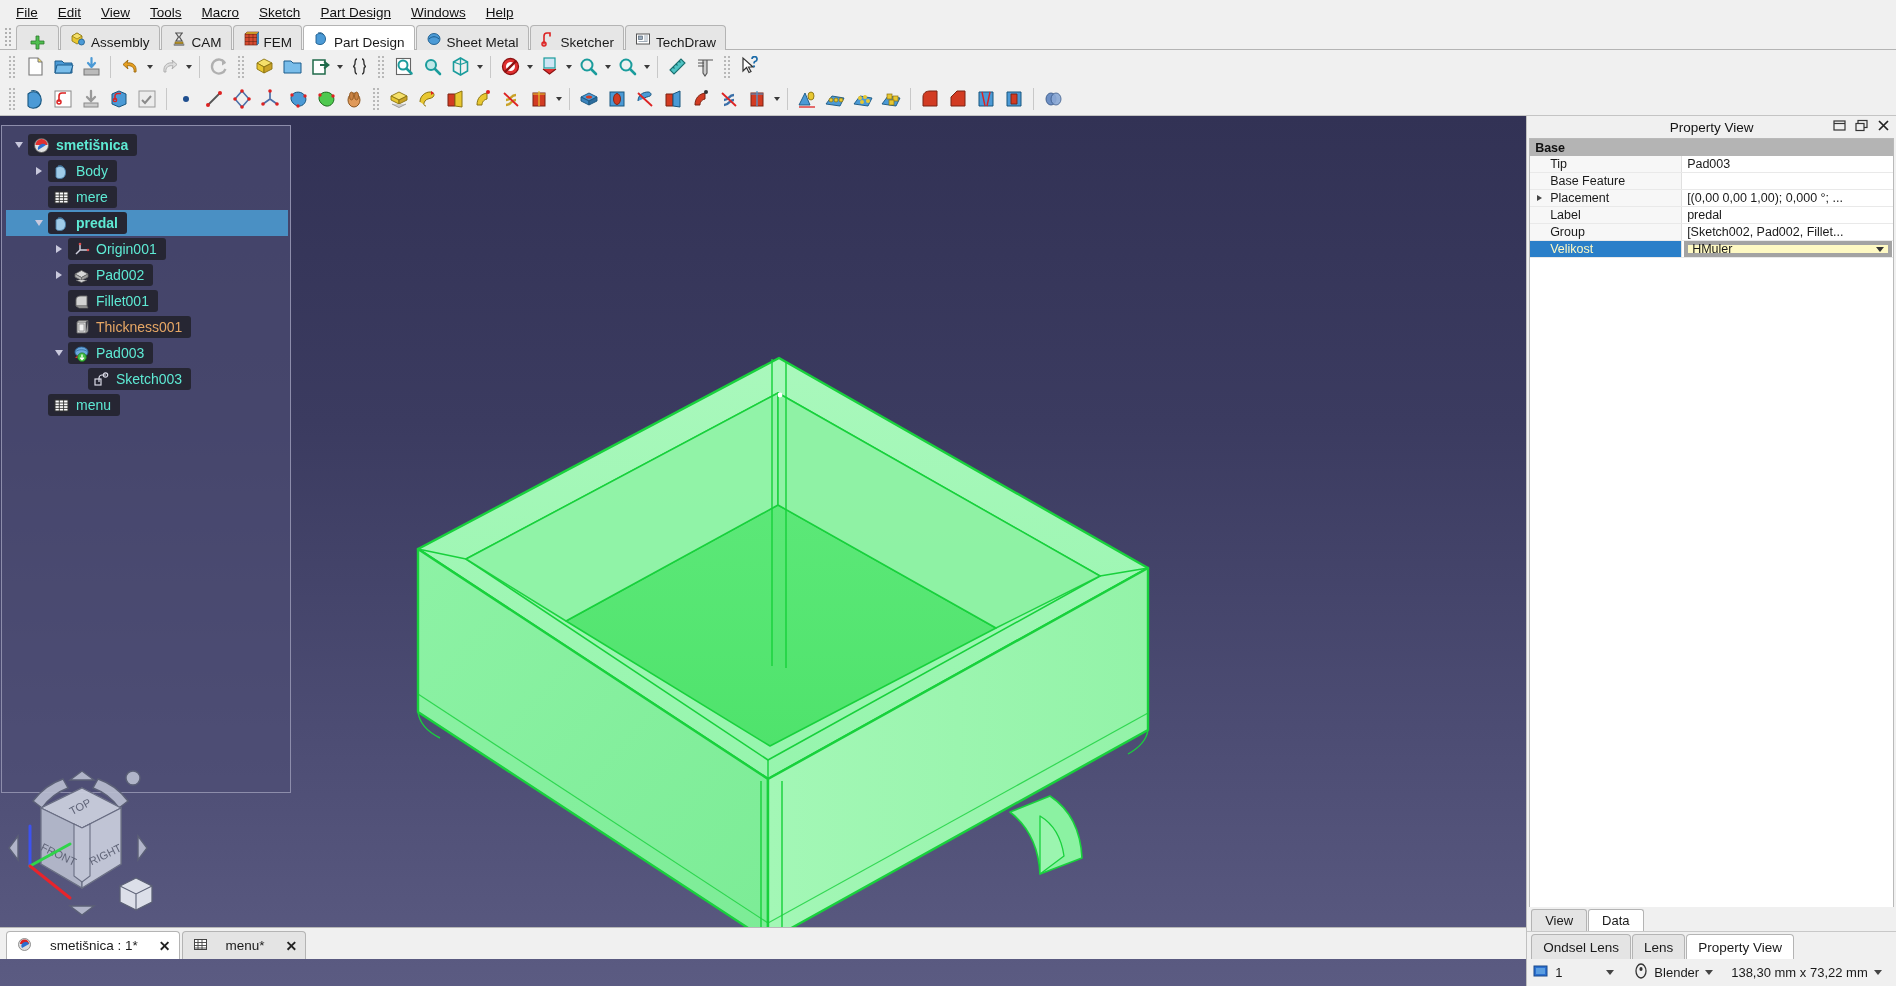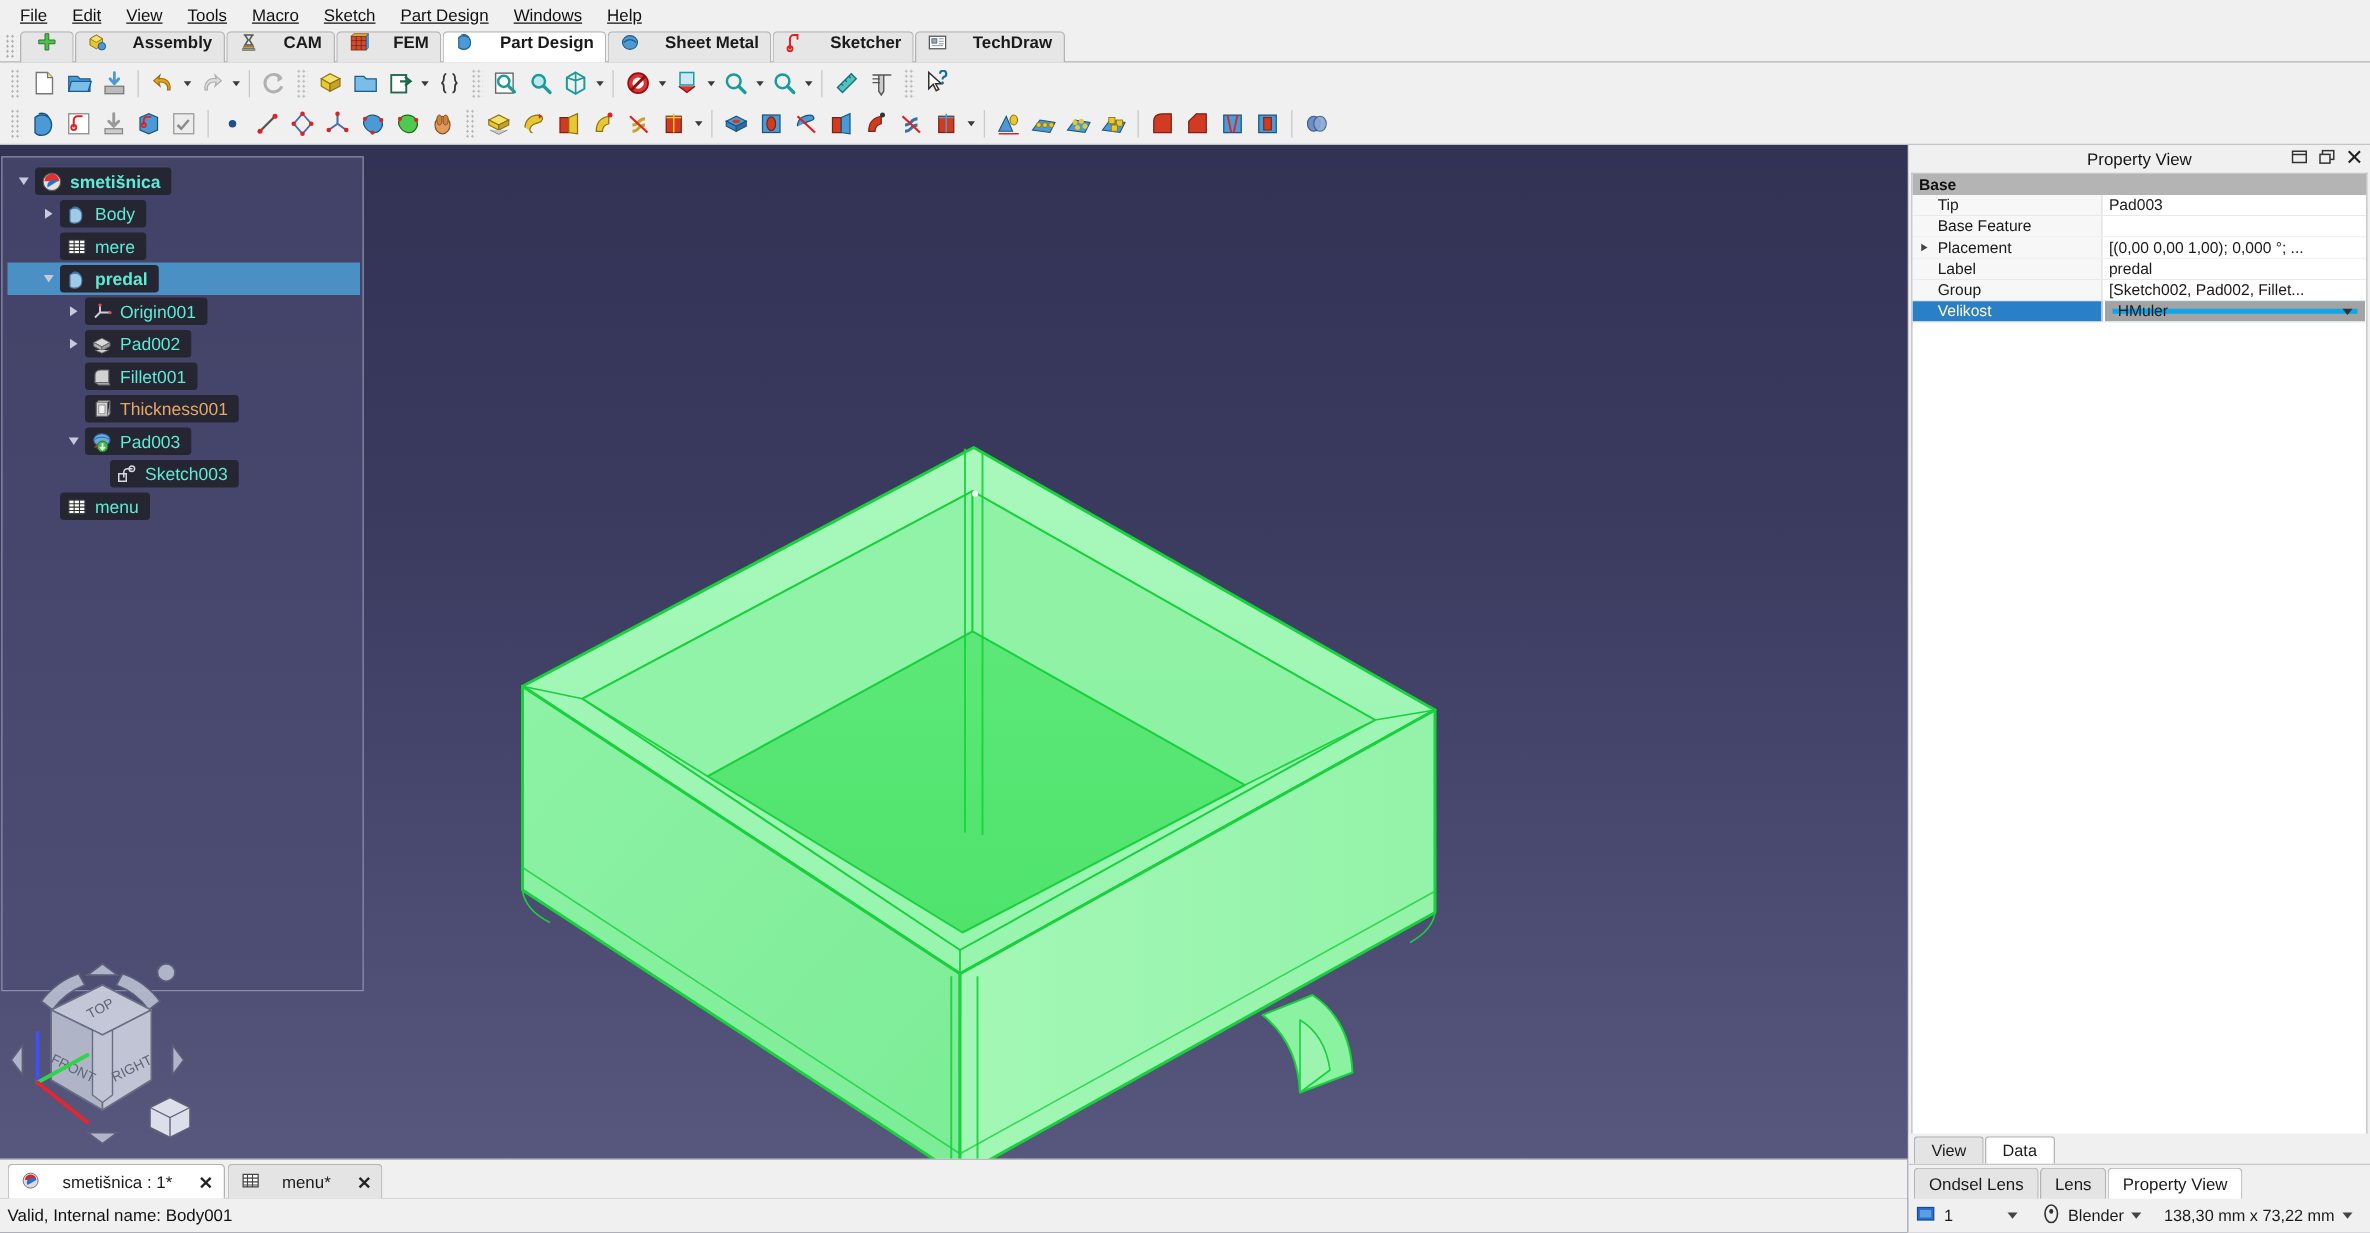--- a/index.html
+++ b/index.html
@@ -15,24 +15,24 @@
   .menubar{ height:24px; display:flex; align-items:center; padding-left:6px; background:#f0f0f0; flex:0 0 auto; }
   .menu-item{ padding:3px 10px; font-size:13.5px; color:#101010; cursor:default; white-space:nowrap;}
   .menu-item u{ text-decoration:underline; }
 
   
   .wbbar{ height:26px; display:flex; align-items:flex-end; background:#f0f0f0; padding-left:4px; position:relative; flex:0 0 auto;}
   .wbbar::after{content:"";position:absolute;left:0;right:0;bottom:0;height:1px;background:#b4b4b4;}
   .grip{ width:9px; height:20px; margin-right:3px;
     background-image:radial-gradient(#b0b0b0 1px, transparent 1px);
     background-size:4px 4px; align-self:center; }
-  .wbtab{ display:flex; align-items:flex-start; gap:20px; height:25px; padding:0 9px;
+  .wbtab{ display:flex; align-items:flex-end; gap:5px; height:25px; padding:0 9px;
     border:1px solid #b4b4b4; border-bottom:none; background:#e6e6e6;
     border-top-left-radius:4px; border-top-right-radius:4px; margin-right:1px; cursor:default;
-    position:relative; z-index:1; font-size:13.5px;font-weight:bold;}
+    position:relative; z-index:1; font-size:13.5px;}
   .wbtab.active{ background:#ffffff; z-index:3; }
   .wbtab.plus{ padding:0 13px; }
 
   
   .toolbar{ height:33px; display:flex; align-items:center; background:#f0f0f0; padding-left:4px; flex:0 0 auto; }
   .toolbar.second{ border-bottom:1px solid #c4c4c4; }
   .tb-grip{ width:9px; height:24px; margin:0 4px;
     background-image:radial-gradient(#b8b8b8 1px, transparent 1px);
     background-size:4px 4px; }
   .tsep{ width:1px; height:22px; background:#c8c8c8; margin:0 5px; }
@@ -95,21 +95,21 @@
   .prow{ display:flex; height:17px; border-bottom:1px solid #e9e9e9; align-items:stretch; font-size:12.5px;}
   .pkey{ width:152px; display:flex; align-items:center; padding-left:6px; background:#f7f7f7;
      border-right:1px solid #e0e0e0; position:relative;}
   .pkey .exp{ position:absolute; left:7px; width:0;height:0;
      border-top:3.5px solid transparent;border-bottom:3.5px solid transparent;border-left:5px solid #444;}
   .pkey span.kt{ padding-left:14px; }
   .pval{ flex:1; display:flex; align-items:center; padding-left:5px; background:#ffffff;
      overflow:hidden; white-space:nowrap; }
   .prow.selected .pkey{ background:#2a7fc9; color:#fef9c3; }
   .prow.selected .pval{ background:#fff; padding:0 0 0 2px; }
-  .combo{ flex:1; height:16px; border:6px solid #a3a3a3; background:#0ea5e9; display:flex;
+  .combo{ flex:1; height:16px; border:4px solid #a3a3a3; background:#fef9c3; display:flex;
      align-items:center; padding-left:4px; font-size:12.5px; position:relative; margin-right:1px;}
   .combo .arr{ position:absolute; right:4px; width:0;height:0;
      border-left:4px solid transparent;border-right:4px solid transparent;border-top:5px solid #333;}
   .pv-tabs{ height:24px; display:flex; align-items:flex-end; padding-left:4px; background:#f0f0f0;}
   .ptab{ height:22px; padding:0 13px; display:flex; align-items:center; font-size:13px;
       border:1px solid #b4b4b4; border-bottom:none; background:#e4e4e4; margin-right:1px;
       border-top-left-radius:3px;border-top-right-radius:3px; cursor:default;}
   .ptab.active{ background:#ffffff; }
   .dock-tabs{ height:28px; display:flex; align-items:flex-end; padding-left:4px; background:#f0f0f0;
       border-top:1px solid #c8c8c8;}
@@ -980,23 +980,20 @@
         <div class="dtab">
           <span><svg width="15" height="15" viewBox="0 0 15 15">
                 <rect x="1.5" y="2.5" width="12" height="10" fill="#fff" stroke="#444" stroke-width="1"></rect>
                 <path d="M1.5 5.5h12M1.5 8.5h12M1.5 11h12M5 2.5v10M9 2.5v10" stroke="#444" stroke-width="0.9"></path>
               </svg></span>
           <span>menu*</span>
           <span class="dclose">✕</span>
         </div>
       </div>
 
-      <div class="statusbar">
-        <span>Valid, Internal name: Body001</span>
-      </div>
     </div>
 
     <div class="rightcol">
       <div class="pv-title">
         <span>Property View</span>
         <span class="pv-btns">
           <span><svg width="13" height="13" viewBox="0 0 13 13">
                 <rect x="1" y="2" width="11" height="9" fill="none" stroke="#333" stroke-width="1.2"></rect>
                 <path d="M1 4.5h11" stroke="#333" stroke-width="1.2"></path>
               </svg></span>

